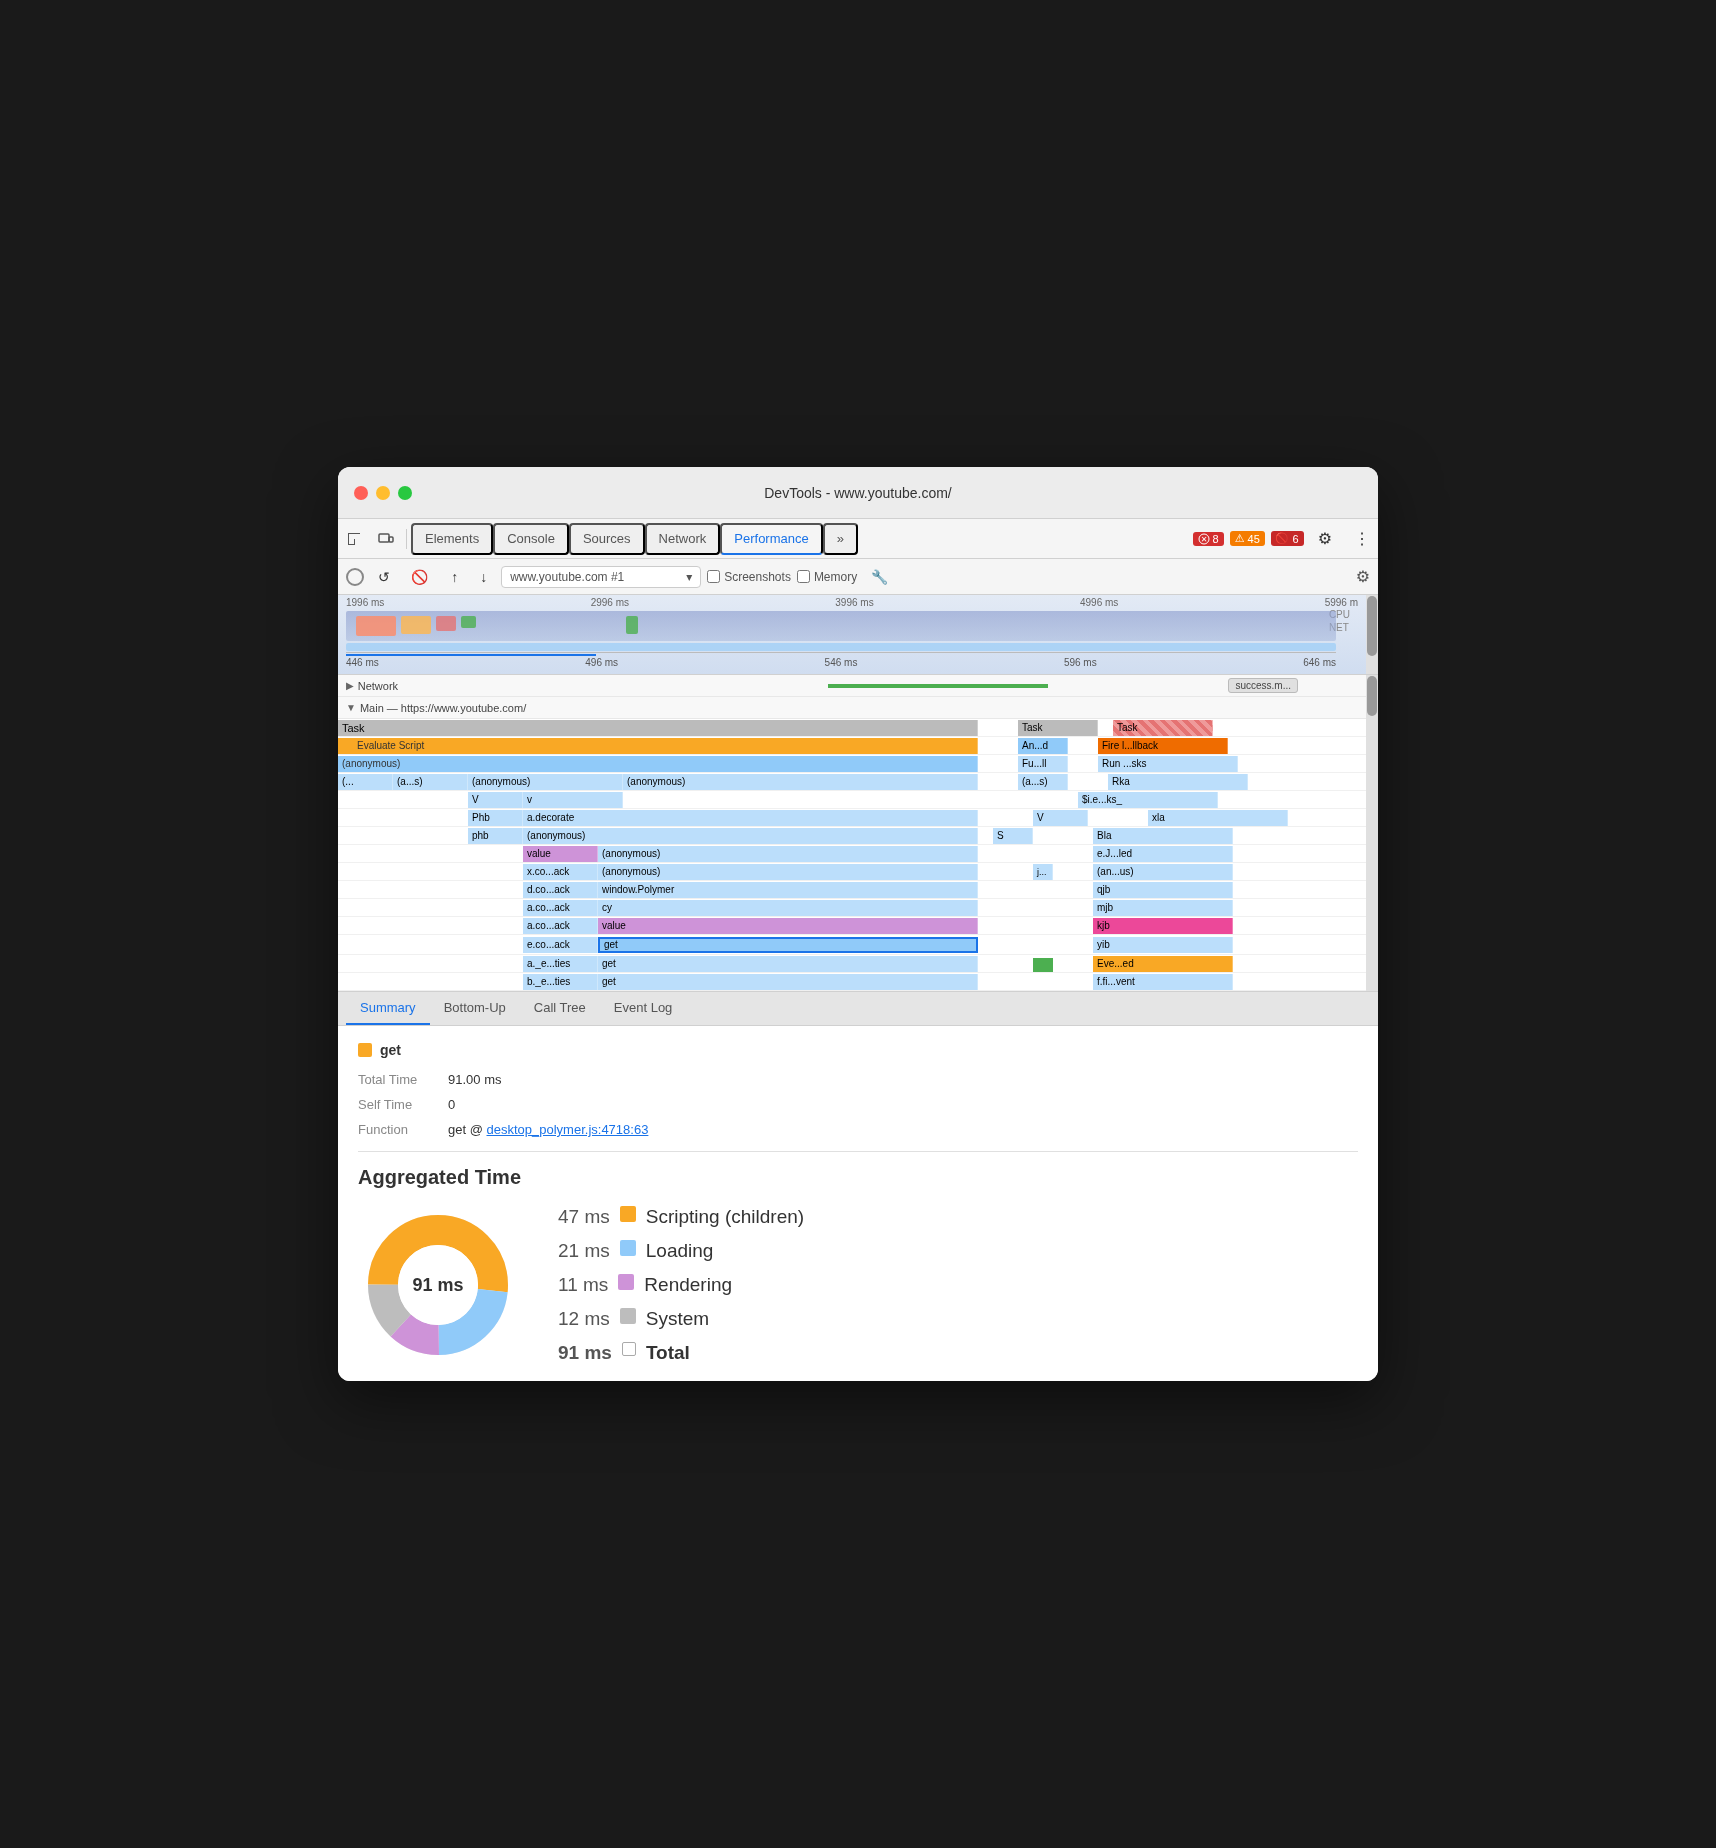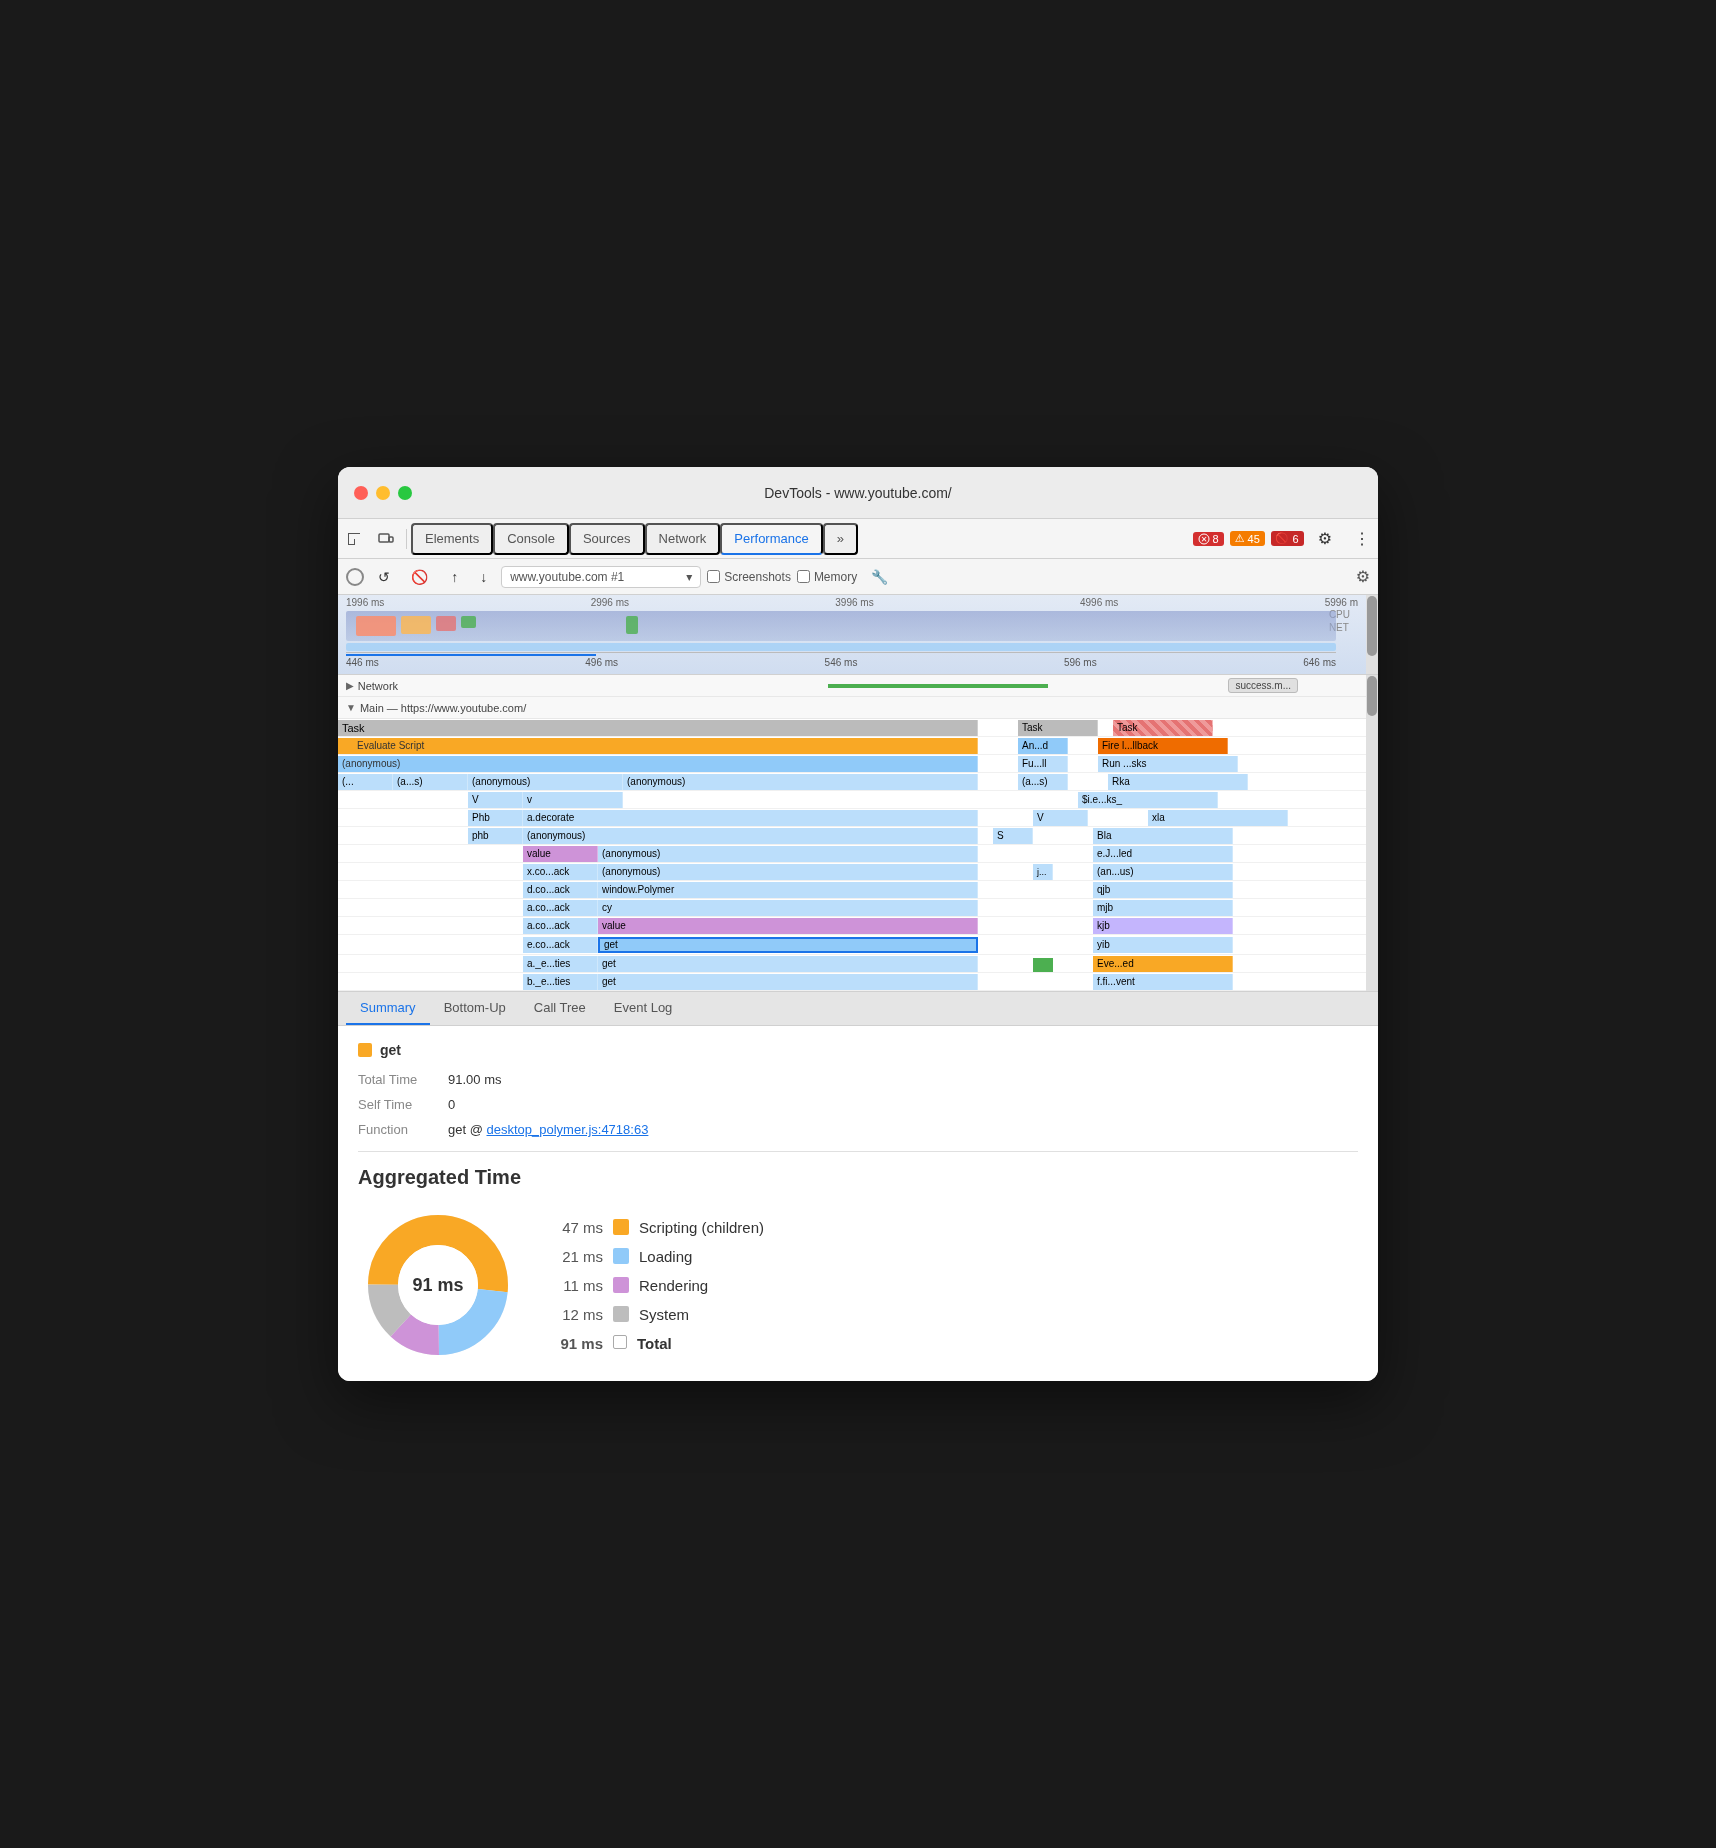--- a/index.html
+++ b/index.html
@@ -312,21 +312,21 @@
       color: #333;
     }
     .legend-table {
       display: flex;
       flex-direction: column;
       gap: 12px;
     }
     .legend-row {
       display: flex;
       gap: 10px;
-      font-size: 15px;
+      font-size: 19px;
     }
     .legend-time {
       min-width: 45px;
       text-align: right;
       color: #555;
     }
     .legend-color {
       width: 16px;
       height: 16px;
       border-radius: 2px;
@@ -589,21 +589,21 @@
         <div class="flame-cell" style="background:#bbdefb; width:380px;">cy</div>
         <div style="width:115px;"></div>
         <div class="flame-cell" style="background:#bbdefb; width:140px;">mjb</div>
       </div>
 
       <div class="flame-row" style="height:18px;">
         <div style="width:185px;"></div>
         <div class="flame-cell" style="background:#bbdefb; width:75px;">a.co...ack</div>
         <div class="flame-cell" style="background:#ce93d8; width:380px;">value</div>
         <div style="width:115px;"></div>
-        <div class="flame-cell" style="background:#c4b5fd; width:140px;">kjb</div>
+        <div class="flame-cell" style="background:#ec4899; width:140px;">kjb</div>
       </div>
 
       <div class="flame-row" style="height:20px;">
         <div style="width:185px;"></div>
         <div class="flame-cell" style="background:#bbdefb; width:75px;">e.co...ack</div>
         <div class="flame-cell" style="background:#90caf9; width:380px; border:2px solid #1a73e8; font-weight:500;">get</div>
         <div style="width:115px;"></div>
         <div class="flame-cell" style="background:#bbdefb; width:140px;">yib</div>
       </div>
 

